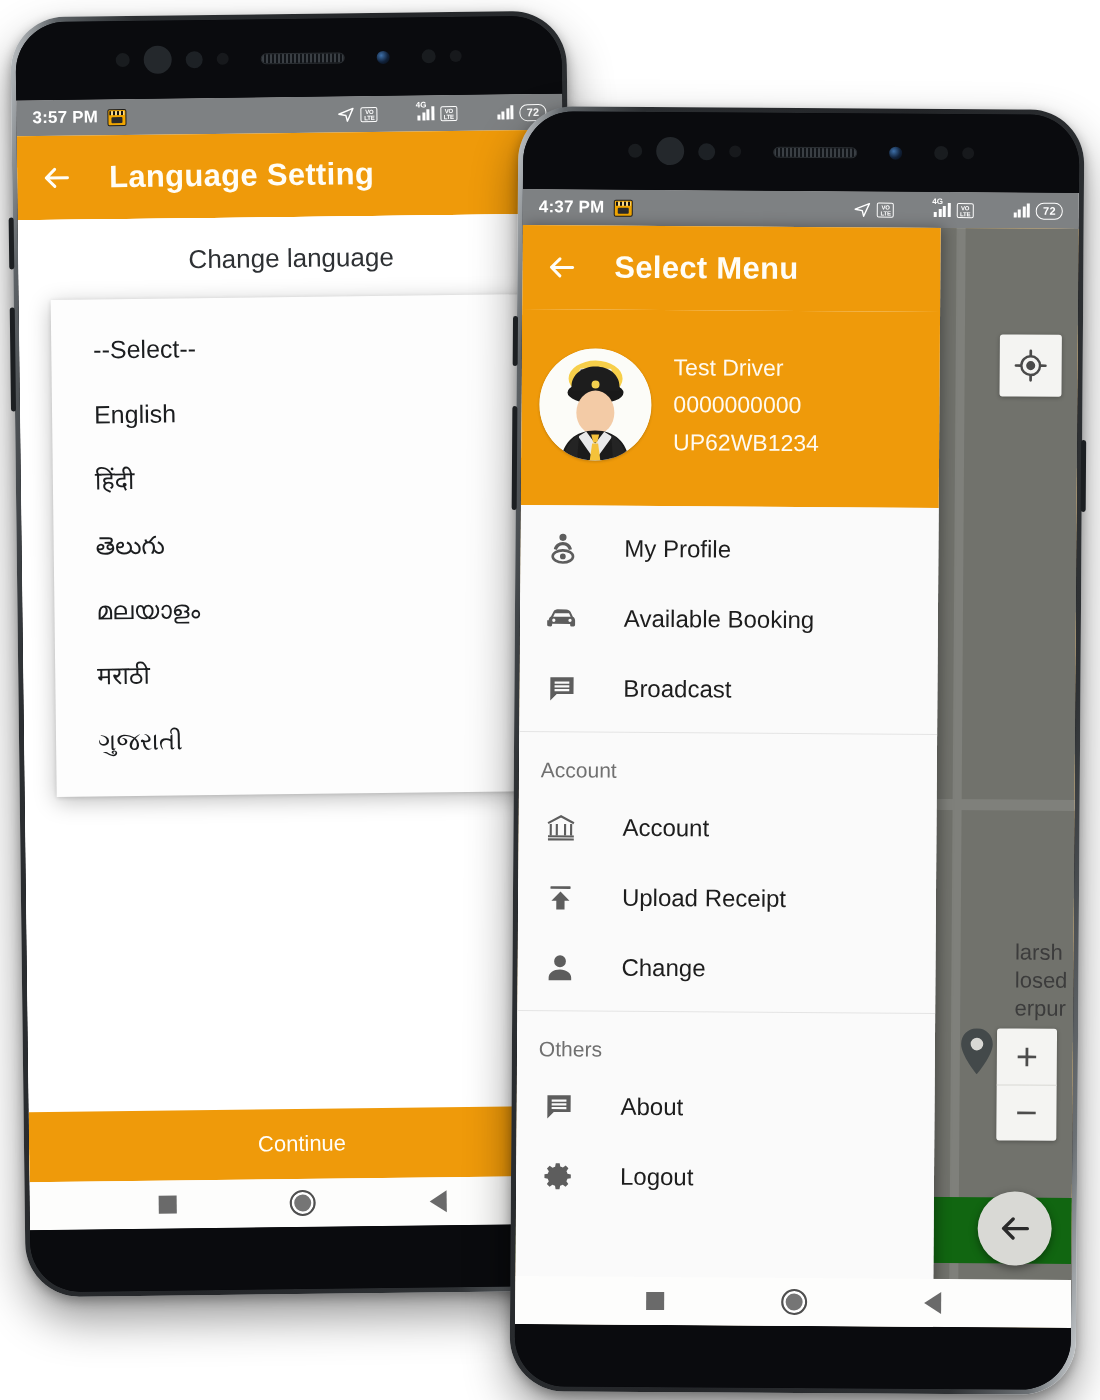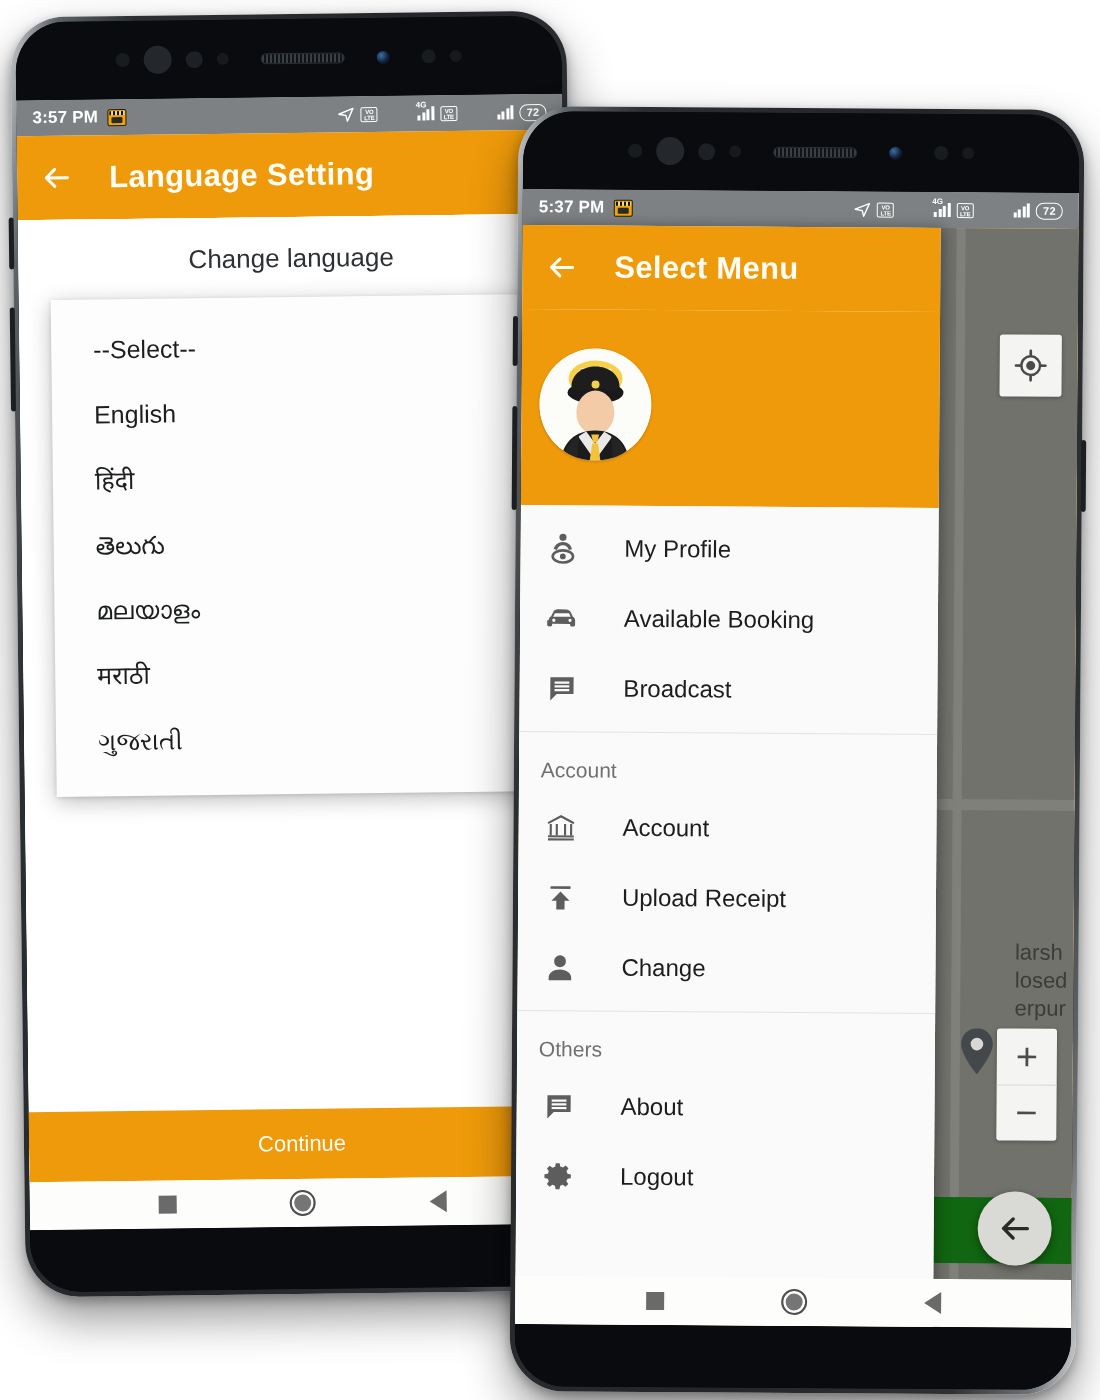--- a/index.html
+++ b/index.html
@@ -397,21 +397,21 @@
           <span class="speaker"></span>
           <span class="front-cam"></span>
           <span class="sensor s-a"></span>
           <span class="sensor s-d"></span>
         </div>
       </div>
 
       <div class="screen">
 
         <div class="statusbar">
-          <span class="sb-time">5:37 PM</span>
+          <span class="sb-time">4:37 PM</span>
           <span class="sb-appicon"></span>
           <span class="sb-right">
             <svg class="ic-nav" viewBox="0 0 24 24">
               <path d="M2 11 L22 3 L14 21 L12 13 Z" fill="none" stroke="#fff" stroke-width="2" stroke-linejoin="round"></path>
             </svg>
             <span class="ic-volte">VO<br>LTE</span>
             <span class="sig-wrap">
               <span class="g4">4G</span>
               <span class="bar b1"></span>
                 <span class="bar b2"></span>
@@ -498,20 +498,25 @@
                   <circle cx="56" cy="36" r="4" fill="#f3d14e"></circle>
                   <ellipse cx="56" cy="64" rx="19" ry="22" fill="#f3cba6"></ellipse>
                   <path d="M56 82c-20 0-32 12-34 30h68c-2-18-14-30-34-30z" fill="#1b1b1b"></path>
                   <path d="M47 83l9 12 9-12 8 5-17 24-17-24z" fill="#e9e9e9"></path>
                   <path d="M52 86h8l-2 8h-4z" fill="#f5c23b"></path>
                   <path d="M53 95h6l3 22-6 6-6-6z" fill="#f5c23b"></path>
                   <path d="M40 86c-8 4-14 13-16 26h14z" fill="#242424"></path>
                   <path d="M72 86c8 4 14 13 16 26H74z" fill="#242424"></path>
                 </svg>
               </div>
+              <div class="profile-meta">
+                <div class="pm-name">Test Driver</div>
+                <div class="pm-phone">0000000000</div>
+                <div class="pm-vehicle">UP62WB1234</div>
+              </div>
             </div>
 
             <div class="drawer-list">
 
               <div class="menu-group">
                 <div class="menu-item">
                   <span class="mi-icon">
                     <svg width="33" height="33" viewBox="0 0 24 24" fill="#5d5d5d">
                       <circle cx="12" cy="3.6" r="2.6"></circle>
                       <path d="M12 7c-3.4 0-6 2.2-6.6 5.2l2.3.6C8.2 10.7 9.9 9.4 12 9.4s3.8 1.3 4.3 3.4l2.3-.6C18 9.2 15.4 7 12 7z"></path>

